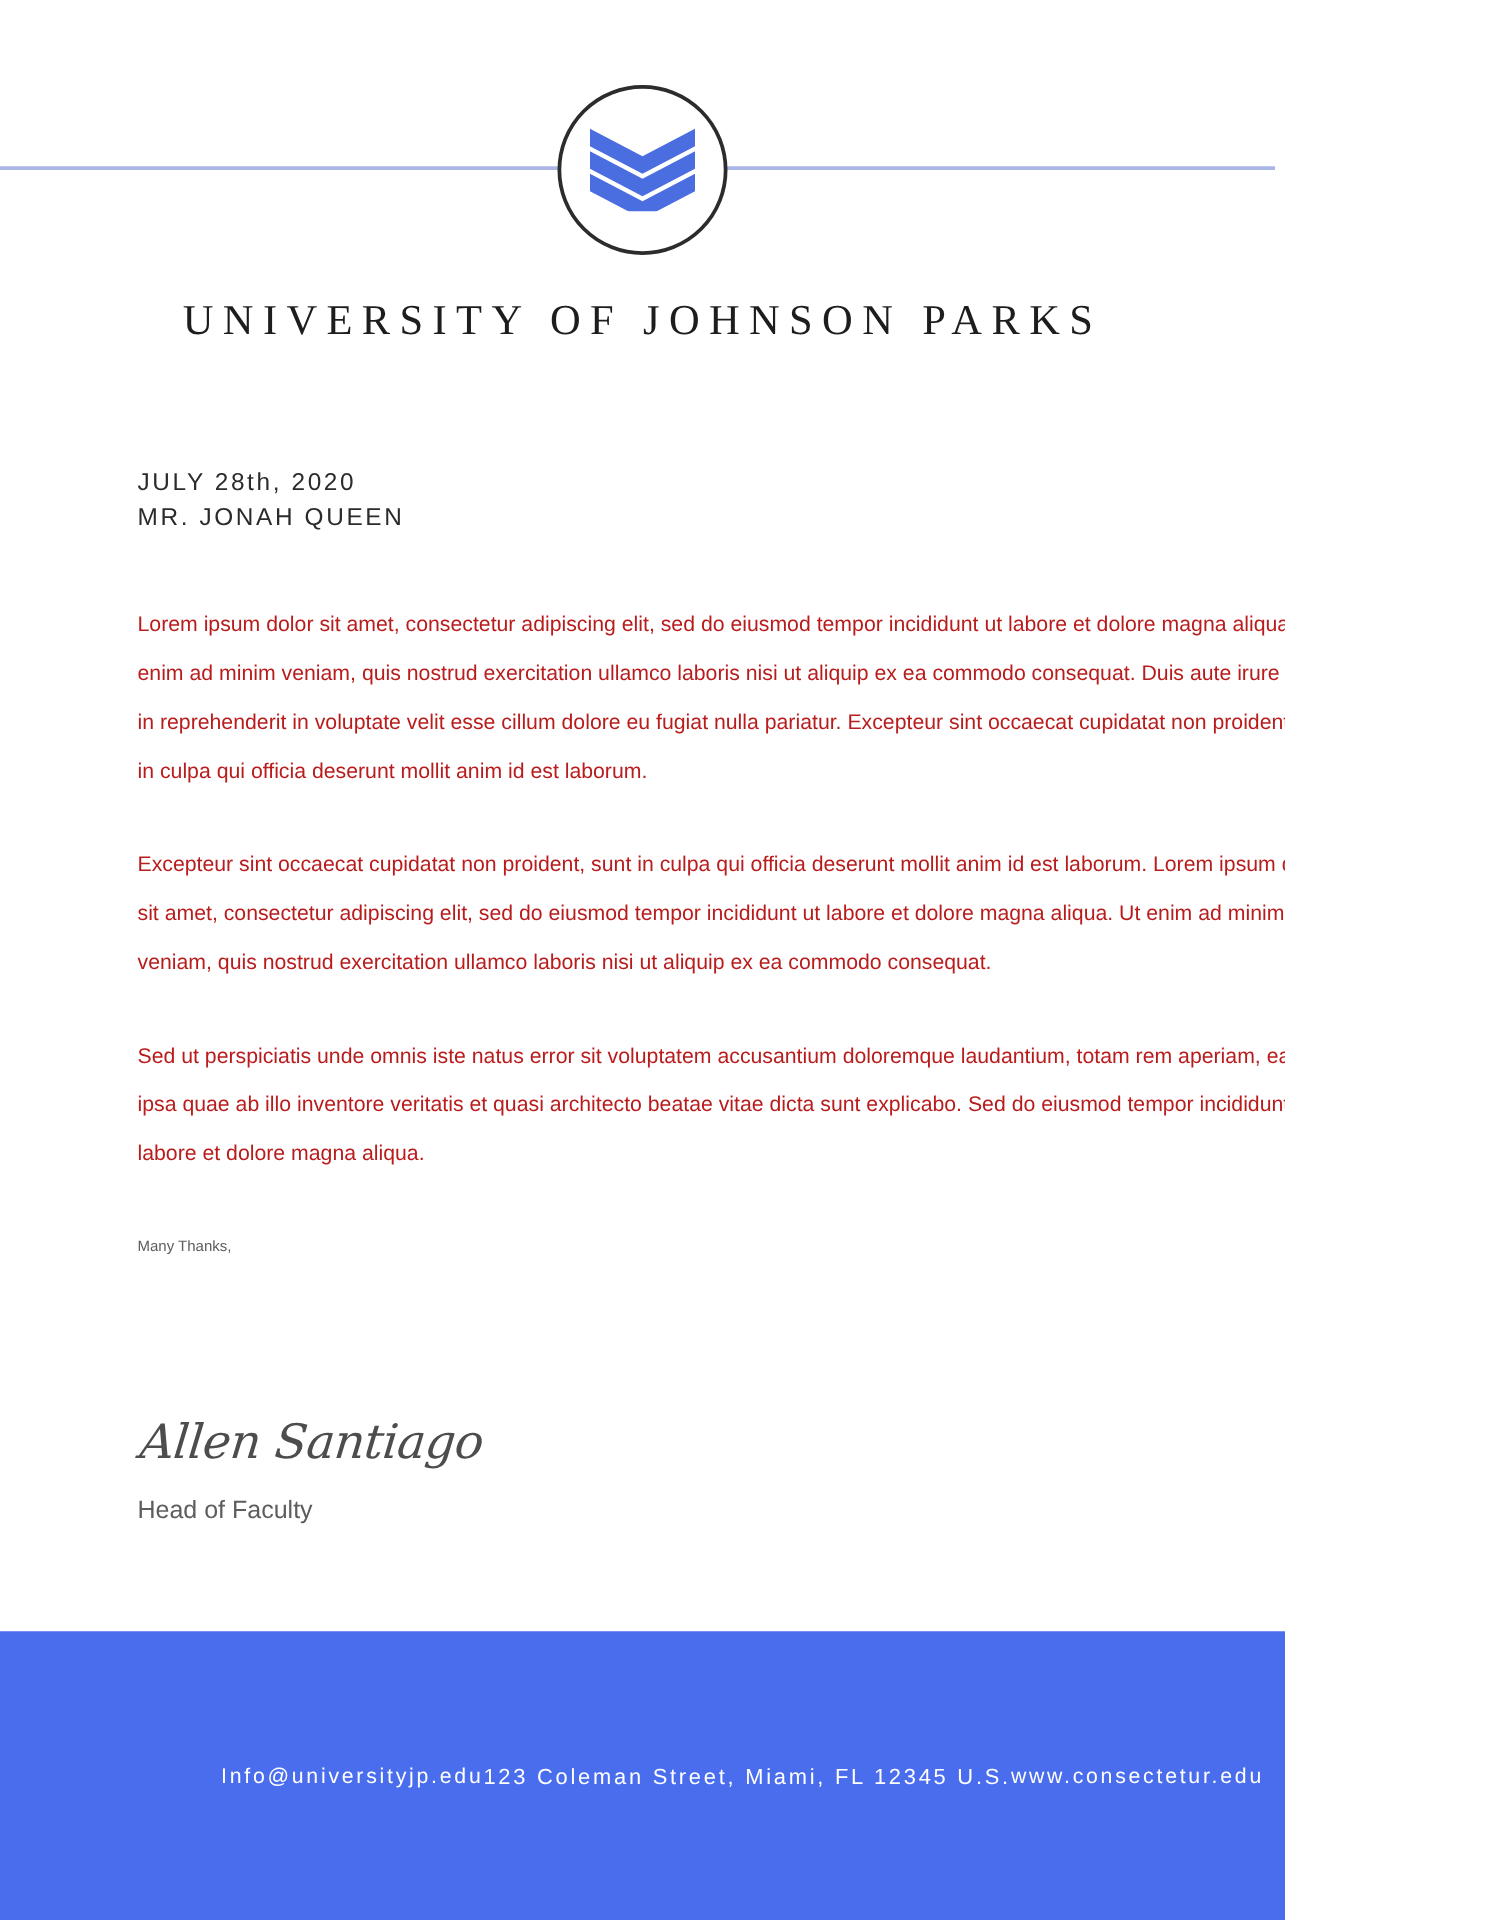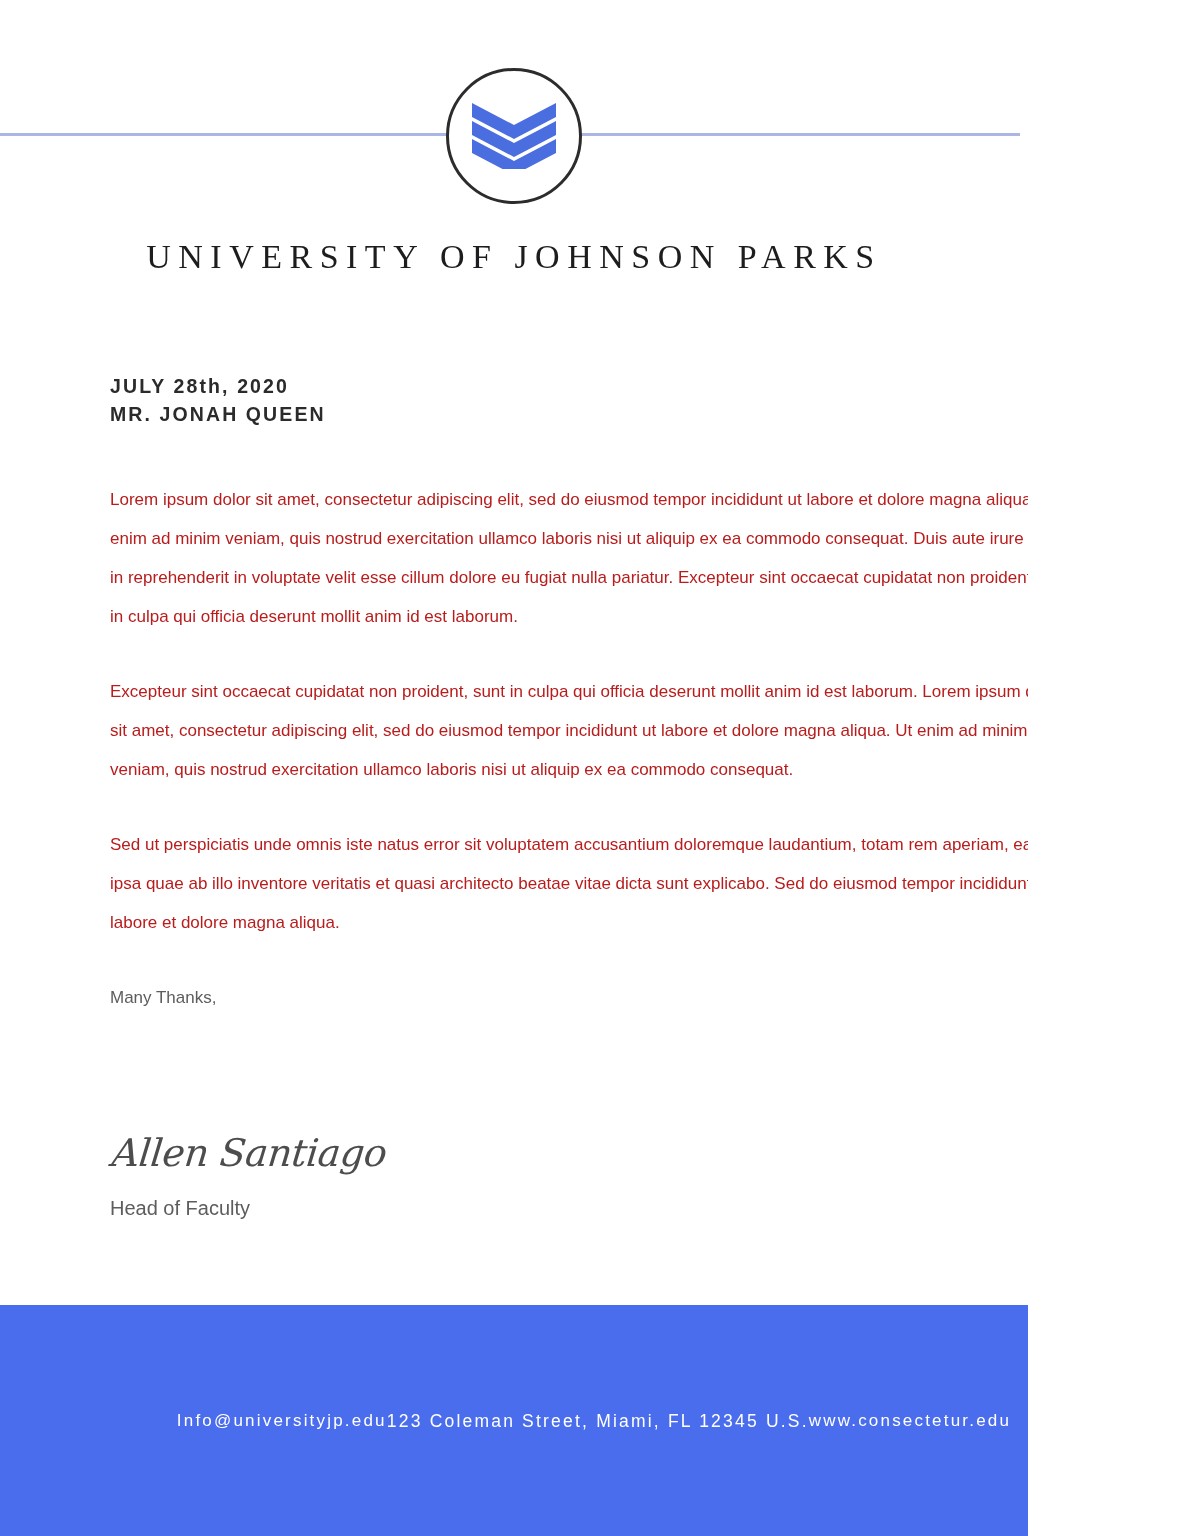--- a/index.html
+++ b/index.html
@@ -64,38 +64,38 @@
 
   
   .body {
     position: absolute;
     left: 110px;
     top: 372px;
     width: 966px;
   }
   .meta {
     font-size: 19.5px;
-    font-weight: 700;
+    font-weight: 400;
     letter-spacing: 2.1px;
     color: #2b2b2b;
     line-height: 28px;
   }
   .meta div { white-space: nowrap; }
   .paragraphs {
     margin-top: 52px;
   }
   .para {
     font-size: 17px;
     line-height: 39px;
     color: #b91c1c;
     margin: 0 0 36px 0;
     font-weight: 400;
   }
   .closing {
-    font-size: 17px;
+    font-size: 12px;
     line-height: 39px;
     color: #5d5d5d;
     margin: 0;
   }
   .signature {
     margin-top: 116px;
     font-family: "DejaVu Serif", serif;
     font-style: italic;
     font-size: 38px;
     color: #4d4d4d;

